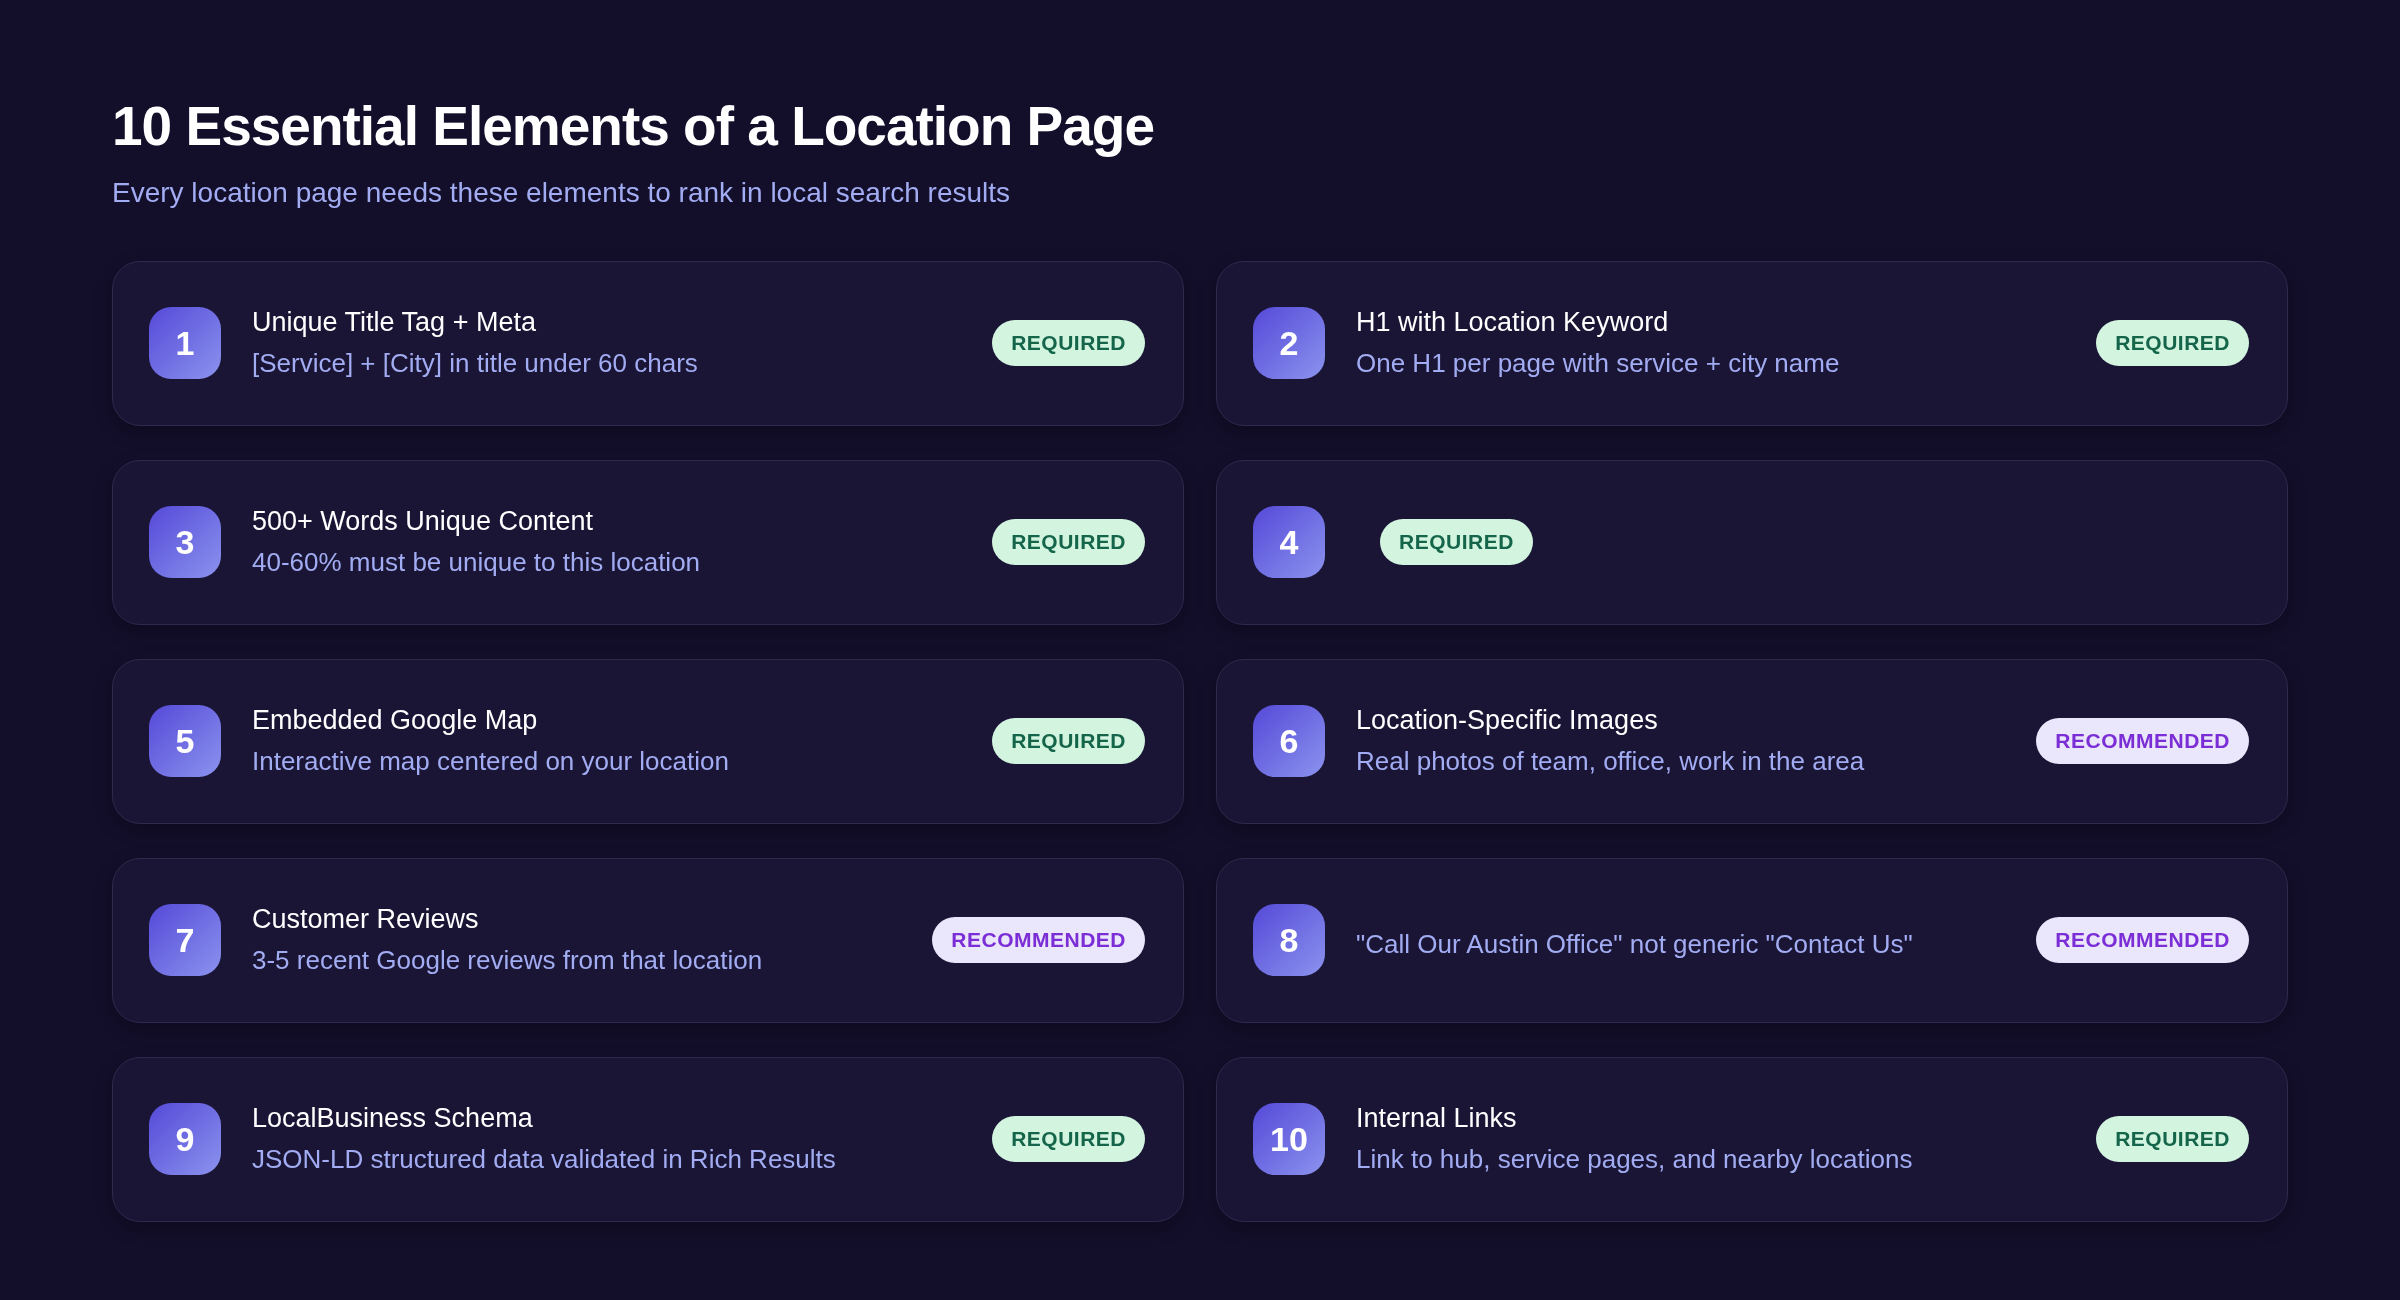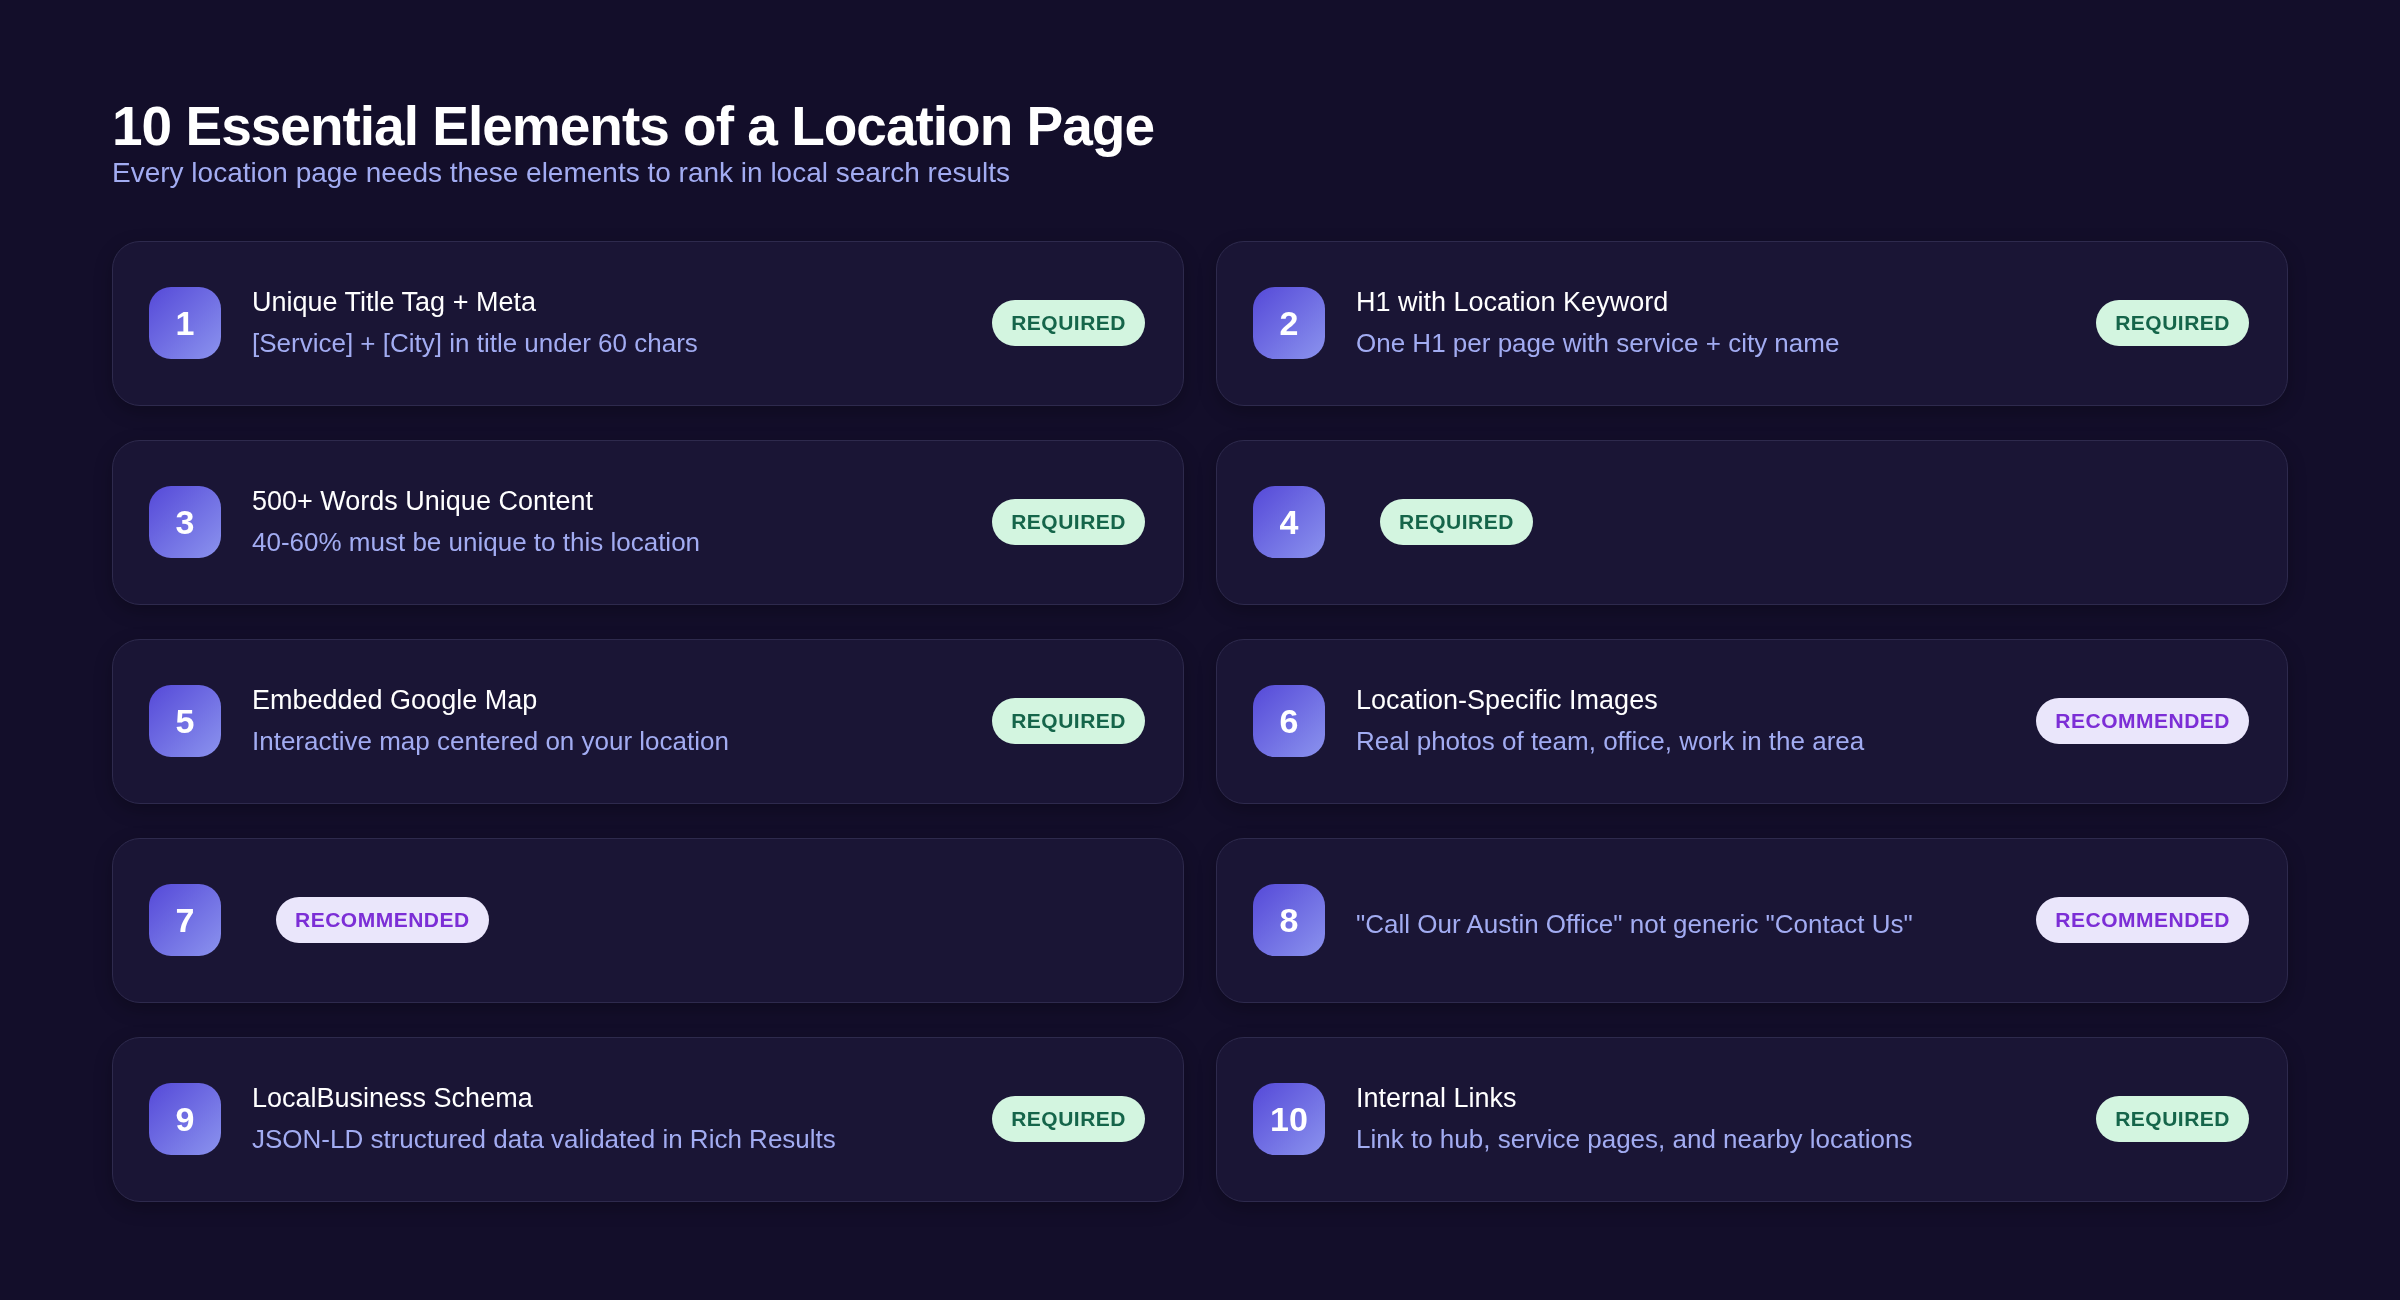--- a/index.html
+++ b/index.html
@@ -14,20 +14,21 @@
     padding: 96px 112px 8px 112px;
   }
   .page-title {
     color: var(--title-text, #ffffff);
     font-size: 55px;
     font-weight: 800;
     letter-spacing: -1px;
     line-height: 1.1;
   }
   .page-subtitle {
+    margin-top: 20px;
     color: var(--desc-text, #a2acf2);
     font-size: 28px;
     font-weight: 400;
   }
   .grid {
     margin-top: 52px;
     display: grid;
     grid-template-columns: 1fr 1fr;
     column-gap: 32px;
     row-gap: 34px;
@@ -163,20 +164,24 @@
       <h2 class="card-title">Location-Specific Images</h2>
       <p class="card-desc">Real photos of team, office, work in the area</p>
     </div>
     <span class="pill pill-recommended">RECOMMENDED</span>
   </article>
 
   <article class="card">
     <div class="num">
       <span class="num-text">7</span>
     </div>
+    <div class="texts">
+      <h2 class="card-title">Customer Reviews</h2>
+      <p class="card-desc">3-5 recent Google reviews from that location</p>
+    </div>
     <span class="pill pill-recommended">RECOMMENDED</span>
   </article>
 
   <article class="card">
     <div class="num">
       <span class="num-text">8</span>
     </div>
     <div class="texts">
       <p class="card-desc">"Call Our Austin Office" not generic "Contact Us"</p>
     </div>

